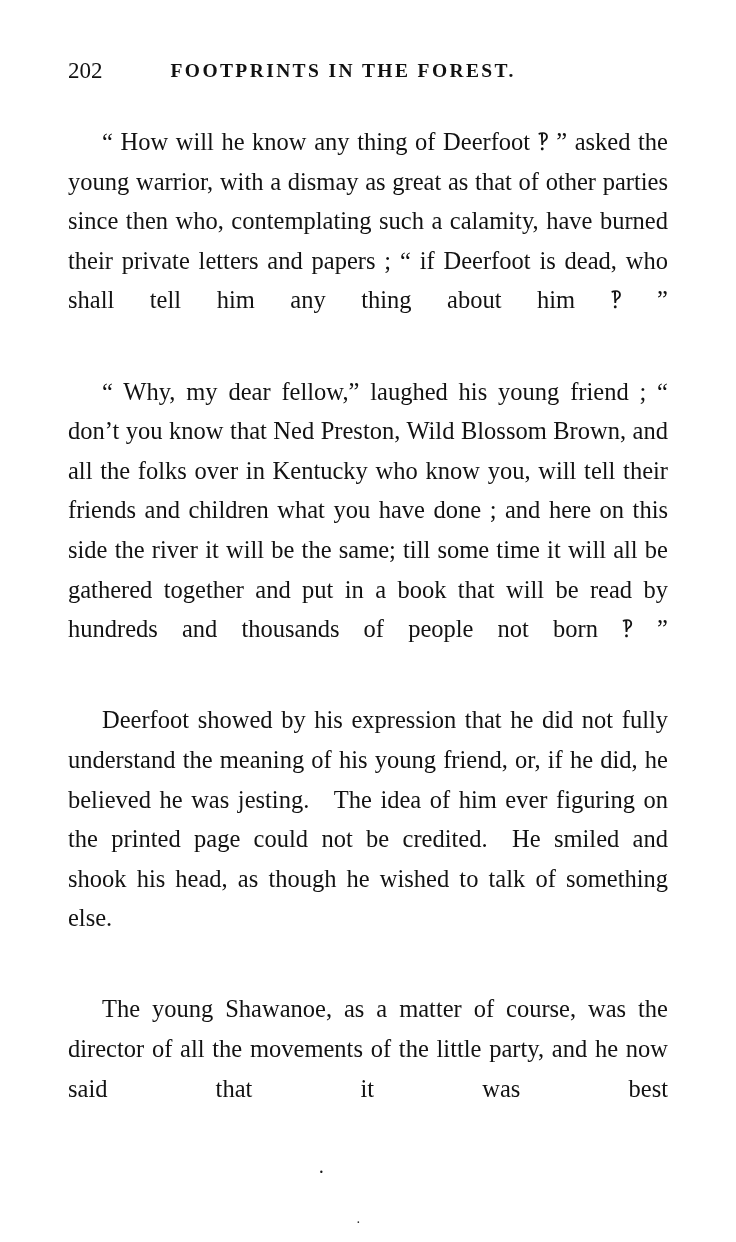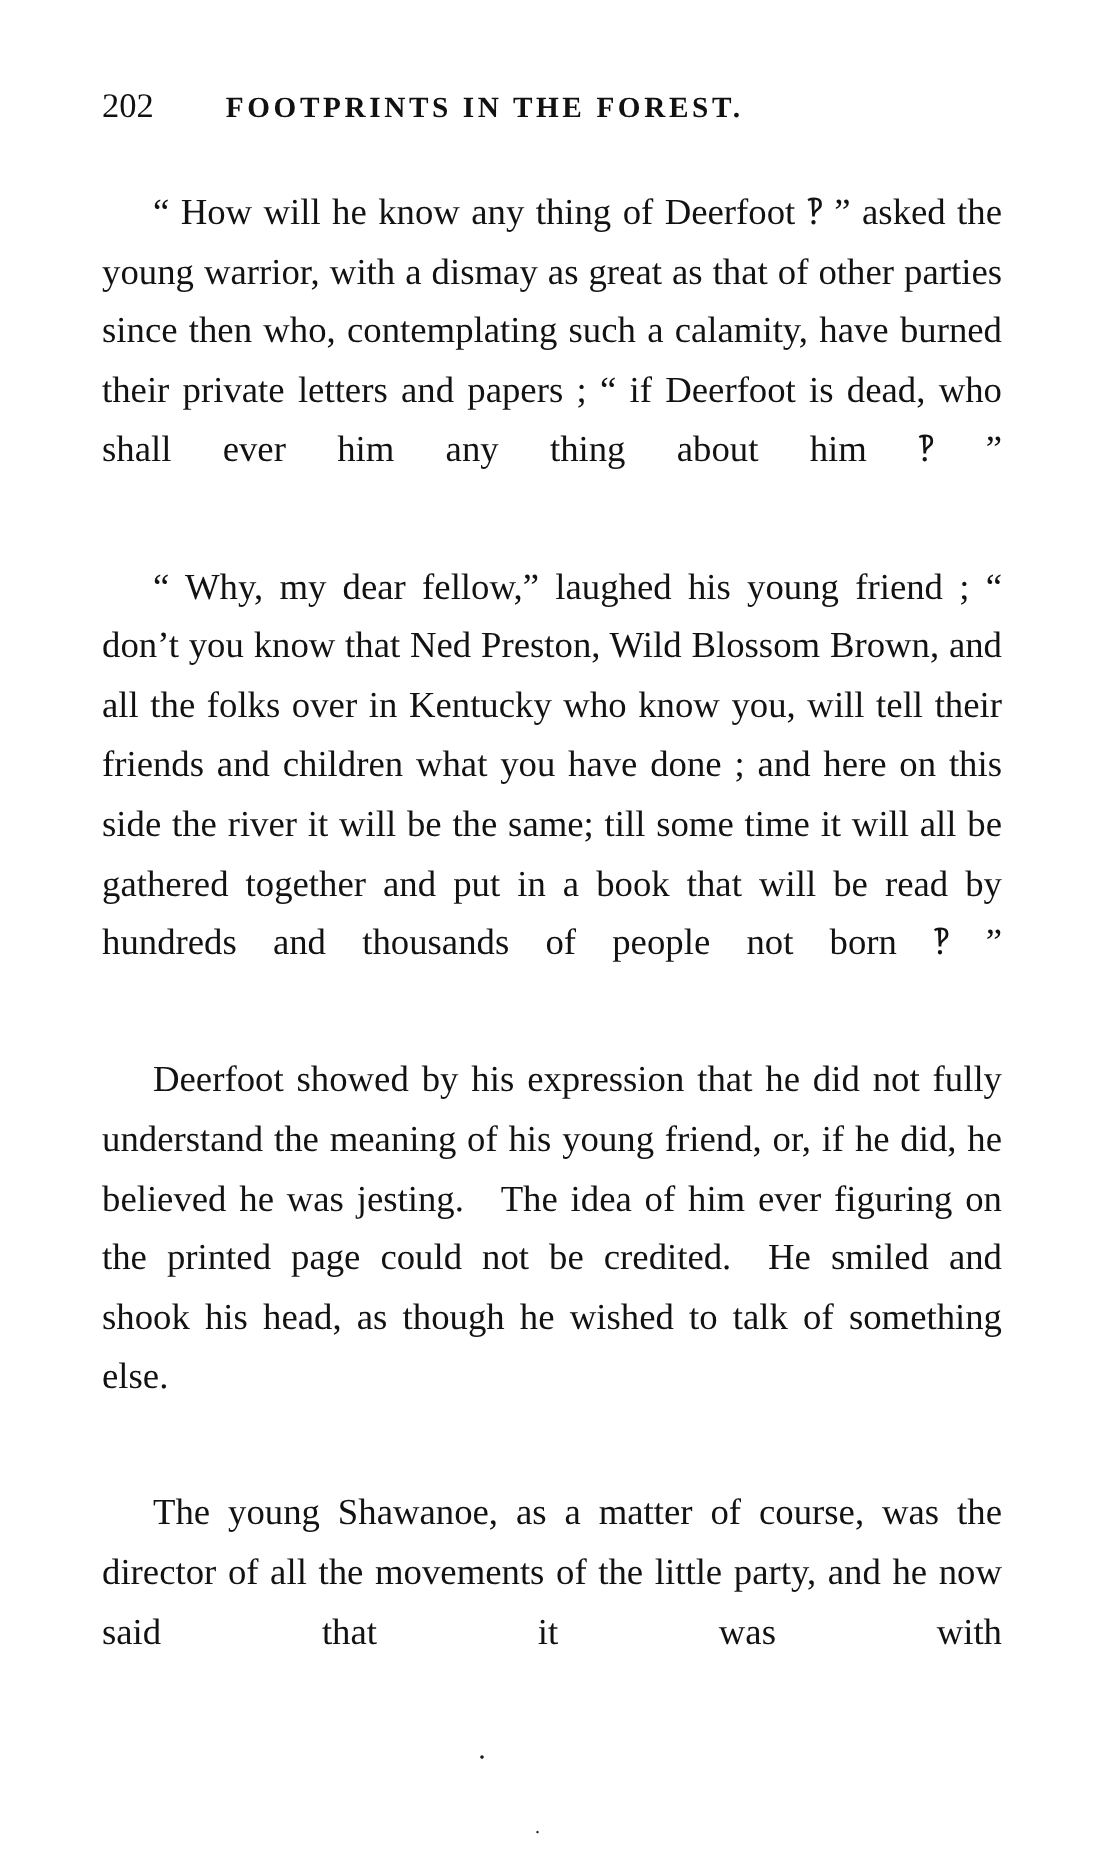--- a/index.html
+++ b/index.html
@@ -19,30 +19,30 @@
     width: 736px;
     height: 1242px;
     box-sizing: border-box;
   }
   .header {
     position: absolute;
     top: 58px;
     left: 68px;
     width: 600px;
     display: flex;
-    align-items: flex-end;
+    align-items: center;
   }
   .folio {
     font-size: 23px;
     font-family: "Liberation Serif", serif;
     letter-spacing: 0px;
     color: #111;
   }
   .running-title {
-    margin-left: 48px;
+    margin-left: 68px;
     font-size: 19.5px;
     font-family: "Liberation Serif", serif;
     font-weight: 700;
     letter-spacing: 2.4px;
     color: #111;
     white-space: nowrap;
   }
   .body-text {
     position: absolute;
     top: 122px;
@@ -89,22 +89,22 @@
 <body>
 
 <div class="page">
 
   <div class="header">
     <span class="folio">202</span>
     <span class="running-title">FOOTPRINTS IN THE FOREST.</span>
   </div>
 
   <div class="body-text">
-    <p class="para">“ How will he know any thing of Deerfoot ‽ ” asked the young warrior, with a dismay as great as that of other parties since then who, contemplating such a calamity, have burned their private letters and papers ; “ if Deerfoot is dead, who shall ever him any thing about him ‽ ”</p>
+    <p class="para">“ How will he know any thing of Deerfoot ‽ ” asked the young warrior, with a dismay as great as that of other parties since then who, contemplating such a calamity, have burned their private letters and papers ; “ if Deerfoot is dead, who shall tell him any thing about him ‽ ”</p>
     <p class="para">“ Why, my dear fellow,” laughed his young friend ; “ don’t you know that Ned Preston, Wild Blossom Brown, and all the folks over in Kentucky who know you, will tell their friends and children what you have done ; and here on this side the river it will be the same; till some time it will all be gathered together and put in a book that will be read by hundreds and thousands of people not born ‽ ”</p>
     <p class="para">Deerfoot showed by his expression that he did not fully understand the meaning of his young friend, or, if he did, he believed he was jesting. The idea of him ever figuring on the printed page could not be credited. He smiled and shook his head, as though he wished to talk of something else.</p>
-    <p class="para">The young Shawanoe, as a matter of course, was the director of all the movements of the little party, and he now said that it was with</p>
+    <p class="para">The young Shawanoe, as a matter of course, was the director of all the movements of the little party, and he now said that it was best</p>
   </div>
 
   <div class="footmark">·</div>
   <div class="footmark2">·</div>
 
 </div>
 
 </body></html>

